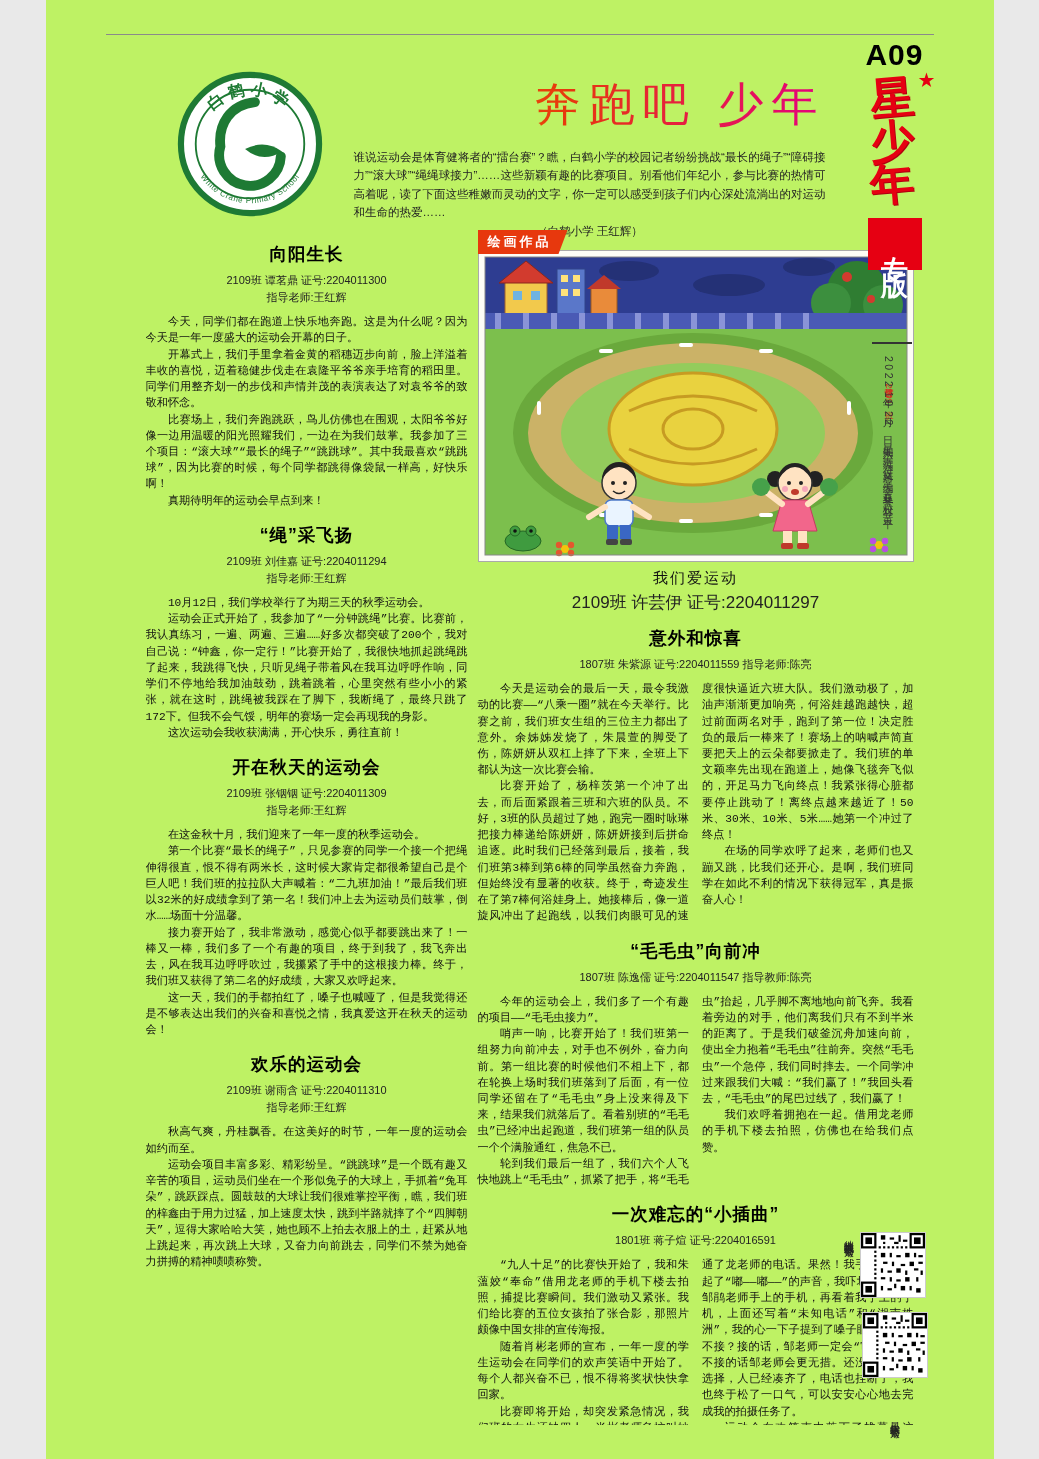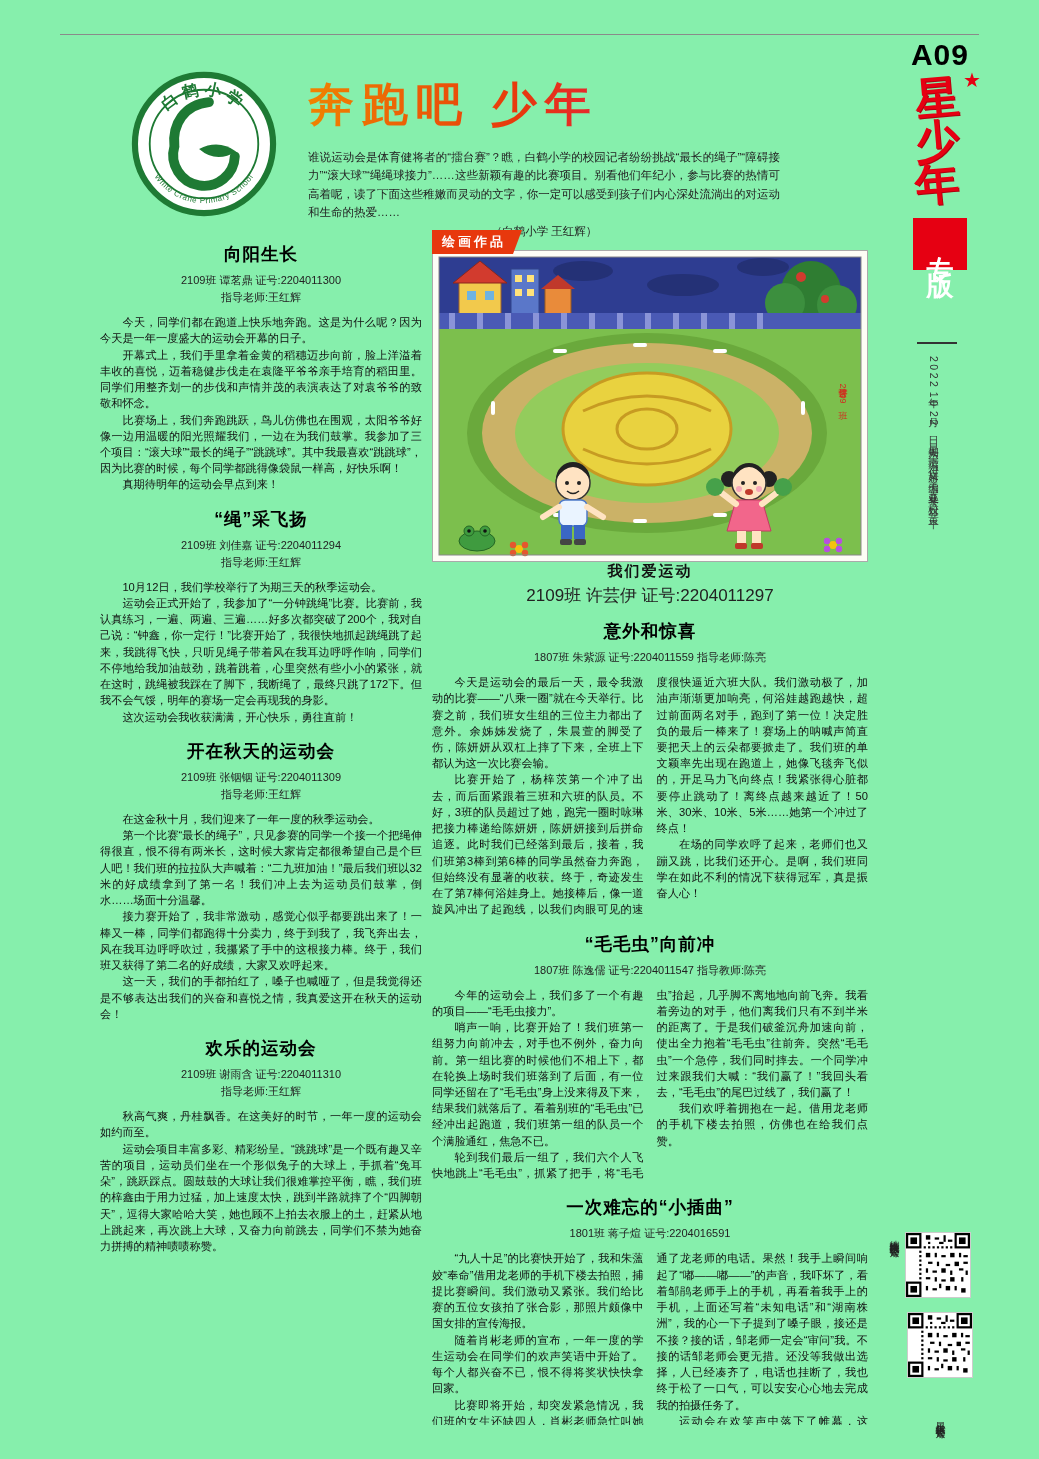--- a/index.html
+++ b/index.html
@@ -1,48 +1,48 @@
 <!DOCTYPE html>
 <html><head>
 <meta charset="utf-8">
 <style>
   html,body{margin:0;padding:0;background:#e9e9e9;}
-  .page{position:relative;width:1039px;height:1459px;background:#86efac;overflow:hidden;
+  .page{position:relative;width:948px;height:1459px;background:#bef264;overflow:hidden;
         font-family:"Liberation Sans","DejaVu Sans",sans-serif;color:#111;margin:0 auto;}
   .top-rule{position:absolute;top:34px;left:60px;right:60px;border-top:1px solid #8a8a8a;}
   .page-number{position:absolute;top:38px;right:70px;font-size:30px;font-weight:900;letter-spacing:1px;color:#000;}
 
   
   .header{position:absolute;top:70px;left:130px;width:650px;display:flex;gap:30px;align-items:flex-start;}
   .school-logo{width:148px;height:148px;flex:none;}
   .masthead{flex:1;padding-top:4px;}
-  .main-title{margin:0 0 12px 0;text-align:left;font-size:46px;font-weight:700;letter-spacing:8px;
+  .main-title{margin:0 0 12px 0;text-align:right;font-size:46px;font-weight:400;letter-spacing:8px;
       background:linear-gradient(90deg,#f08300 0%,#e7380d 45%,#e4007f 100%);
       -webkit-background-clip:text;background-clip:text;color:transparent;}
   .intro{font-size:11.5px;line-height:1.6;text-align:justify;color:#222;margin:0;}
   .intro-byline{display:block;text-align:center;margin-top:0;}
 
   
   .content{position:absolute;top:230px;left:100px;width:774px;height:1195px;display:flex;gap:10px;overflow:hidden;}
   .col-left{width:322px;flex:none;}
   .col-right{width:436px;flex:none;}
   article{margin-bottom:14px;}
   article h2{font-size:17.5px;font-weight:900;text-align:center;margin:12px 0 6px 0;color:#000;letter-spacing:1px;}
   .byline{font-size:11px;text-align:center;line-height:1.55;margin-bottom:8px;color:#222;}
-  .body p{font-size:11.2px;line-height:1.45;text-align:justify;text-indent:2em;margin:0;color:#111;}
+  .body p{font-size:11.2px;line-height:1.45;text-align:justify;text-indent:2em;margin:0;color:#111;font-family:Liberation Mono, monospace;}
   .two-col{column-count:2;column-gap:13px;}
 
   
   .artwork{margin-bottom:10px;}
   .art-tag{display:inline-block;position:relative;z-index:2;background:#e7380d;color:#fff;font-size:13px;
       font-weight:bold;letter-spacing:3px;padding:3px 16px 3px 10px;
       clip-path:polygon(0 0,100% 0,90% 100%,0 100%);margin-bottom:-4px;}
   .art-frame{border:1px solid #aaa;background:#fdfdf6;line-height:0;}
   .art-frame svg{width:100%;height:auto;}
-  .art-caption-title{font-size:15px;font-weight:700;text-align:center;margin-top:0;letter-spacing:2px;}
+  .art-caption-title{font-size:15px;font-weight:400;text-align:center;margin-top:7px;letter-spacing:2px;}
   .art-caption-byline{font-size:17px;text-align:center;margin-top:3px;color:#222;}
 
   
   .sidebar{position:absolute;top:0;right:48px;width:104px;height:1459px;}
   .brand{position:absolute;top:76px;left:8px;width:84px;text-align:center;color:#e60012;font-weight:900;}
   .brand-star{position:absolute;top:-8px;right:-2px;font-size:20px;color:#e60012;}
   .brand-char{display:block;font-size:44px;line-height:0.98;transform:rotate(-5deg);text-shadow:1px 1px 0 #b0000f;}
   .edition{position:absolute;top:218px;left:26px;background:#e60012;color:#fff;writing-mode:vertical-rl;
       font-size:27px;font-weight:900;letter-spacing:16px;padding:16px 9px 4px 9px;}
   .ed-rule{position:absolute;top:342px;left:30px;width:40px;border-top:2px solid #333;}
@@ -118,21 +118,21 @@
 
       <article>
         <h2>开在秋天的运动会</h2>
         <div class="byline">
           <span>2109班 张铟铟 证号:2204011309</span><br>
           <span>指导老师:王红辉</span>
         </div>
         <div class="body">
             <p>在这金秋十月，我们迎来了一年一度的秋季运动会。</p>
             <p>第一个比赛“最长的绳子”，只见参赛的同学一个接一个把绳伸得很直，恨不得有两米长，这时候大家肯定都很希望自己是个巨人吧！我们班的拉拉队大声喊着：“二九班加油！”最后我们班以32米的好成绩拿到了第一名！我们冲上去为运动员们鼓掌，倒水……场面十分温馨。</p>
-            <p>接力赛开始了，我非常激动，感觉心似乎都要跳出来了！一棒又一棒，同学们都跑得十分卖力，终于到我了，我飞奔出去，风在我耳边呼呼吹过，我攥紧了手中的这根接力棒。终于，我们班又获得了第二名的好成绩，大家又欢呼起来。</p>
+            <p>接力赛开始了，我非常激动，感觉心似乎都要跳出来了！一棒又一棒，我们多了一个有趣的项目，终于到我了，我飞奔出去，风在我耳边呼呼吹过，我攥紧了手中的这根接力棒。终于，我们班又获得了第二名的好成绩，大家又欢呼起来。</p>
             <p>这一天，我们的手都拍红了，嗓子也喊哑了，但是我觉得还是不够表达出我们的兴奋和喜悦之情，我真爱这开在秋天的运动会！</p>
           </div>
       </article>
 
       <article>
         <h2>欢乐的运动会</h2>
         <div class="byline">
           <span>2109班 谢雨含 证号:2204011310</span><br>
           <span>指导老师:王红辉</span>
         </div>

